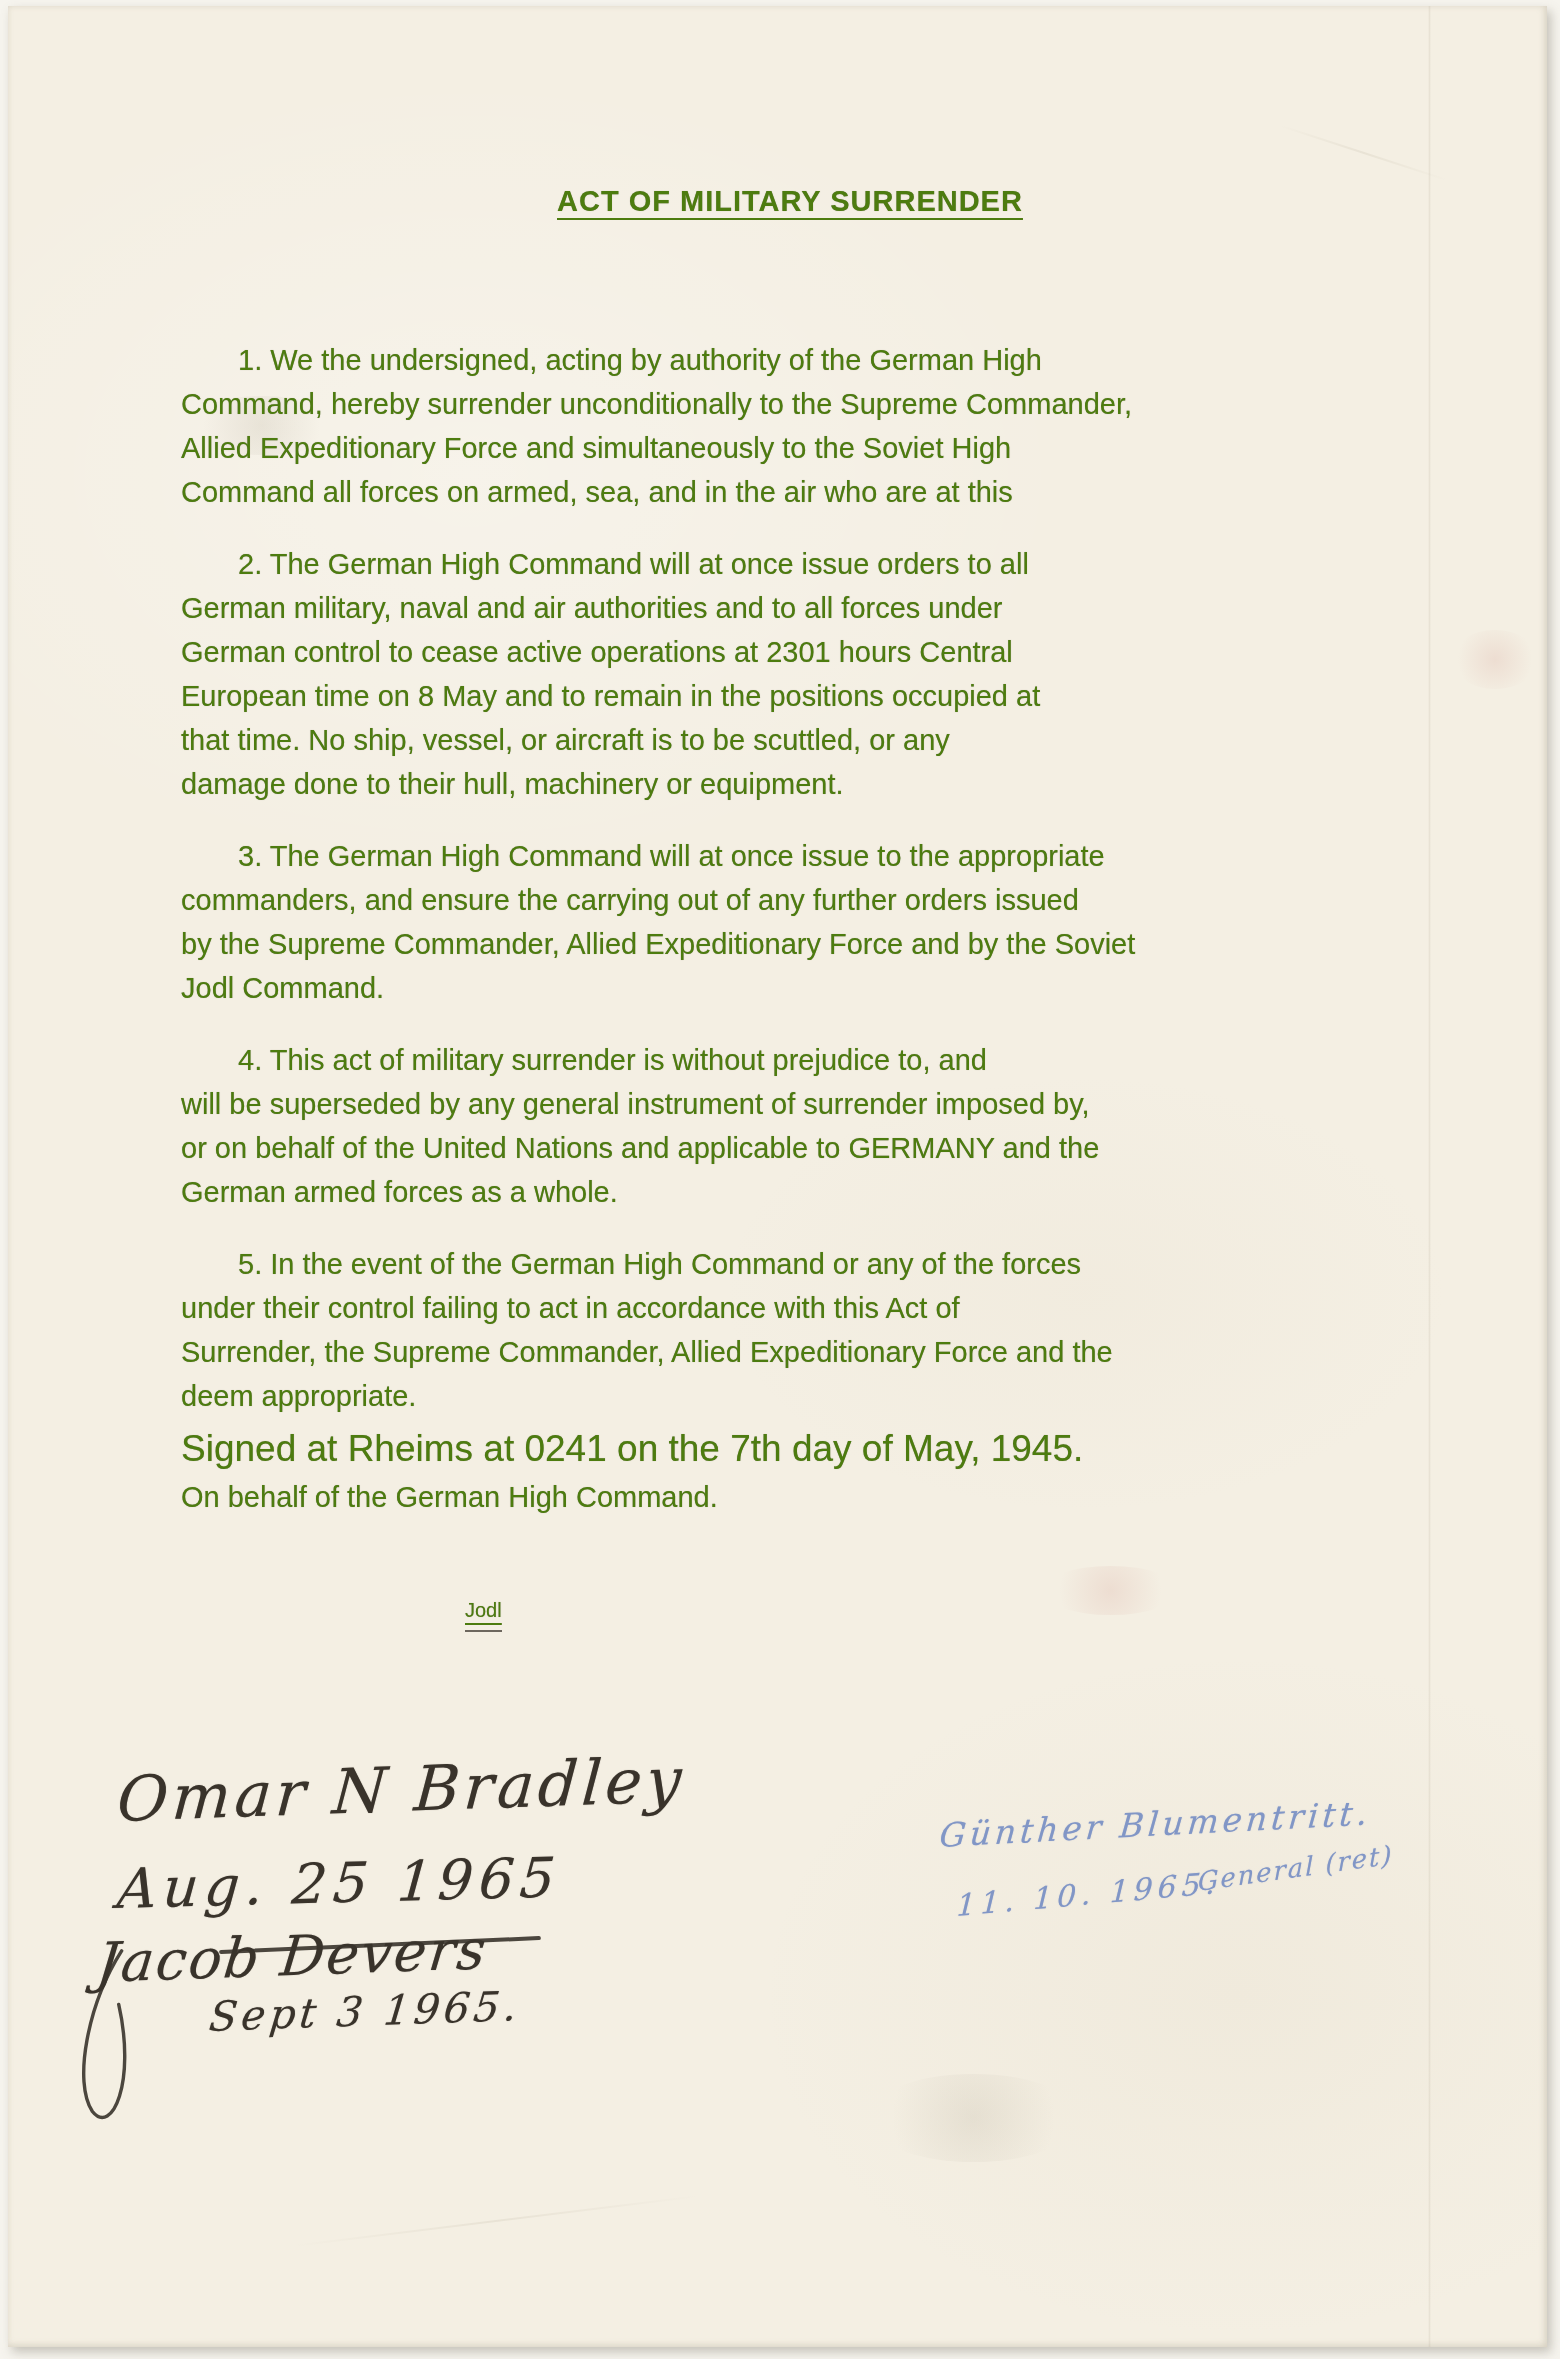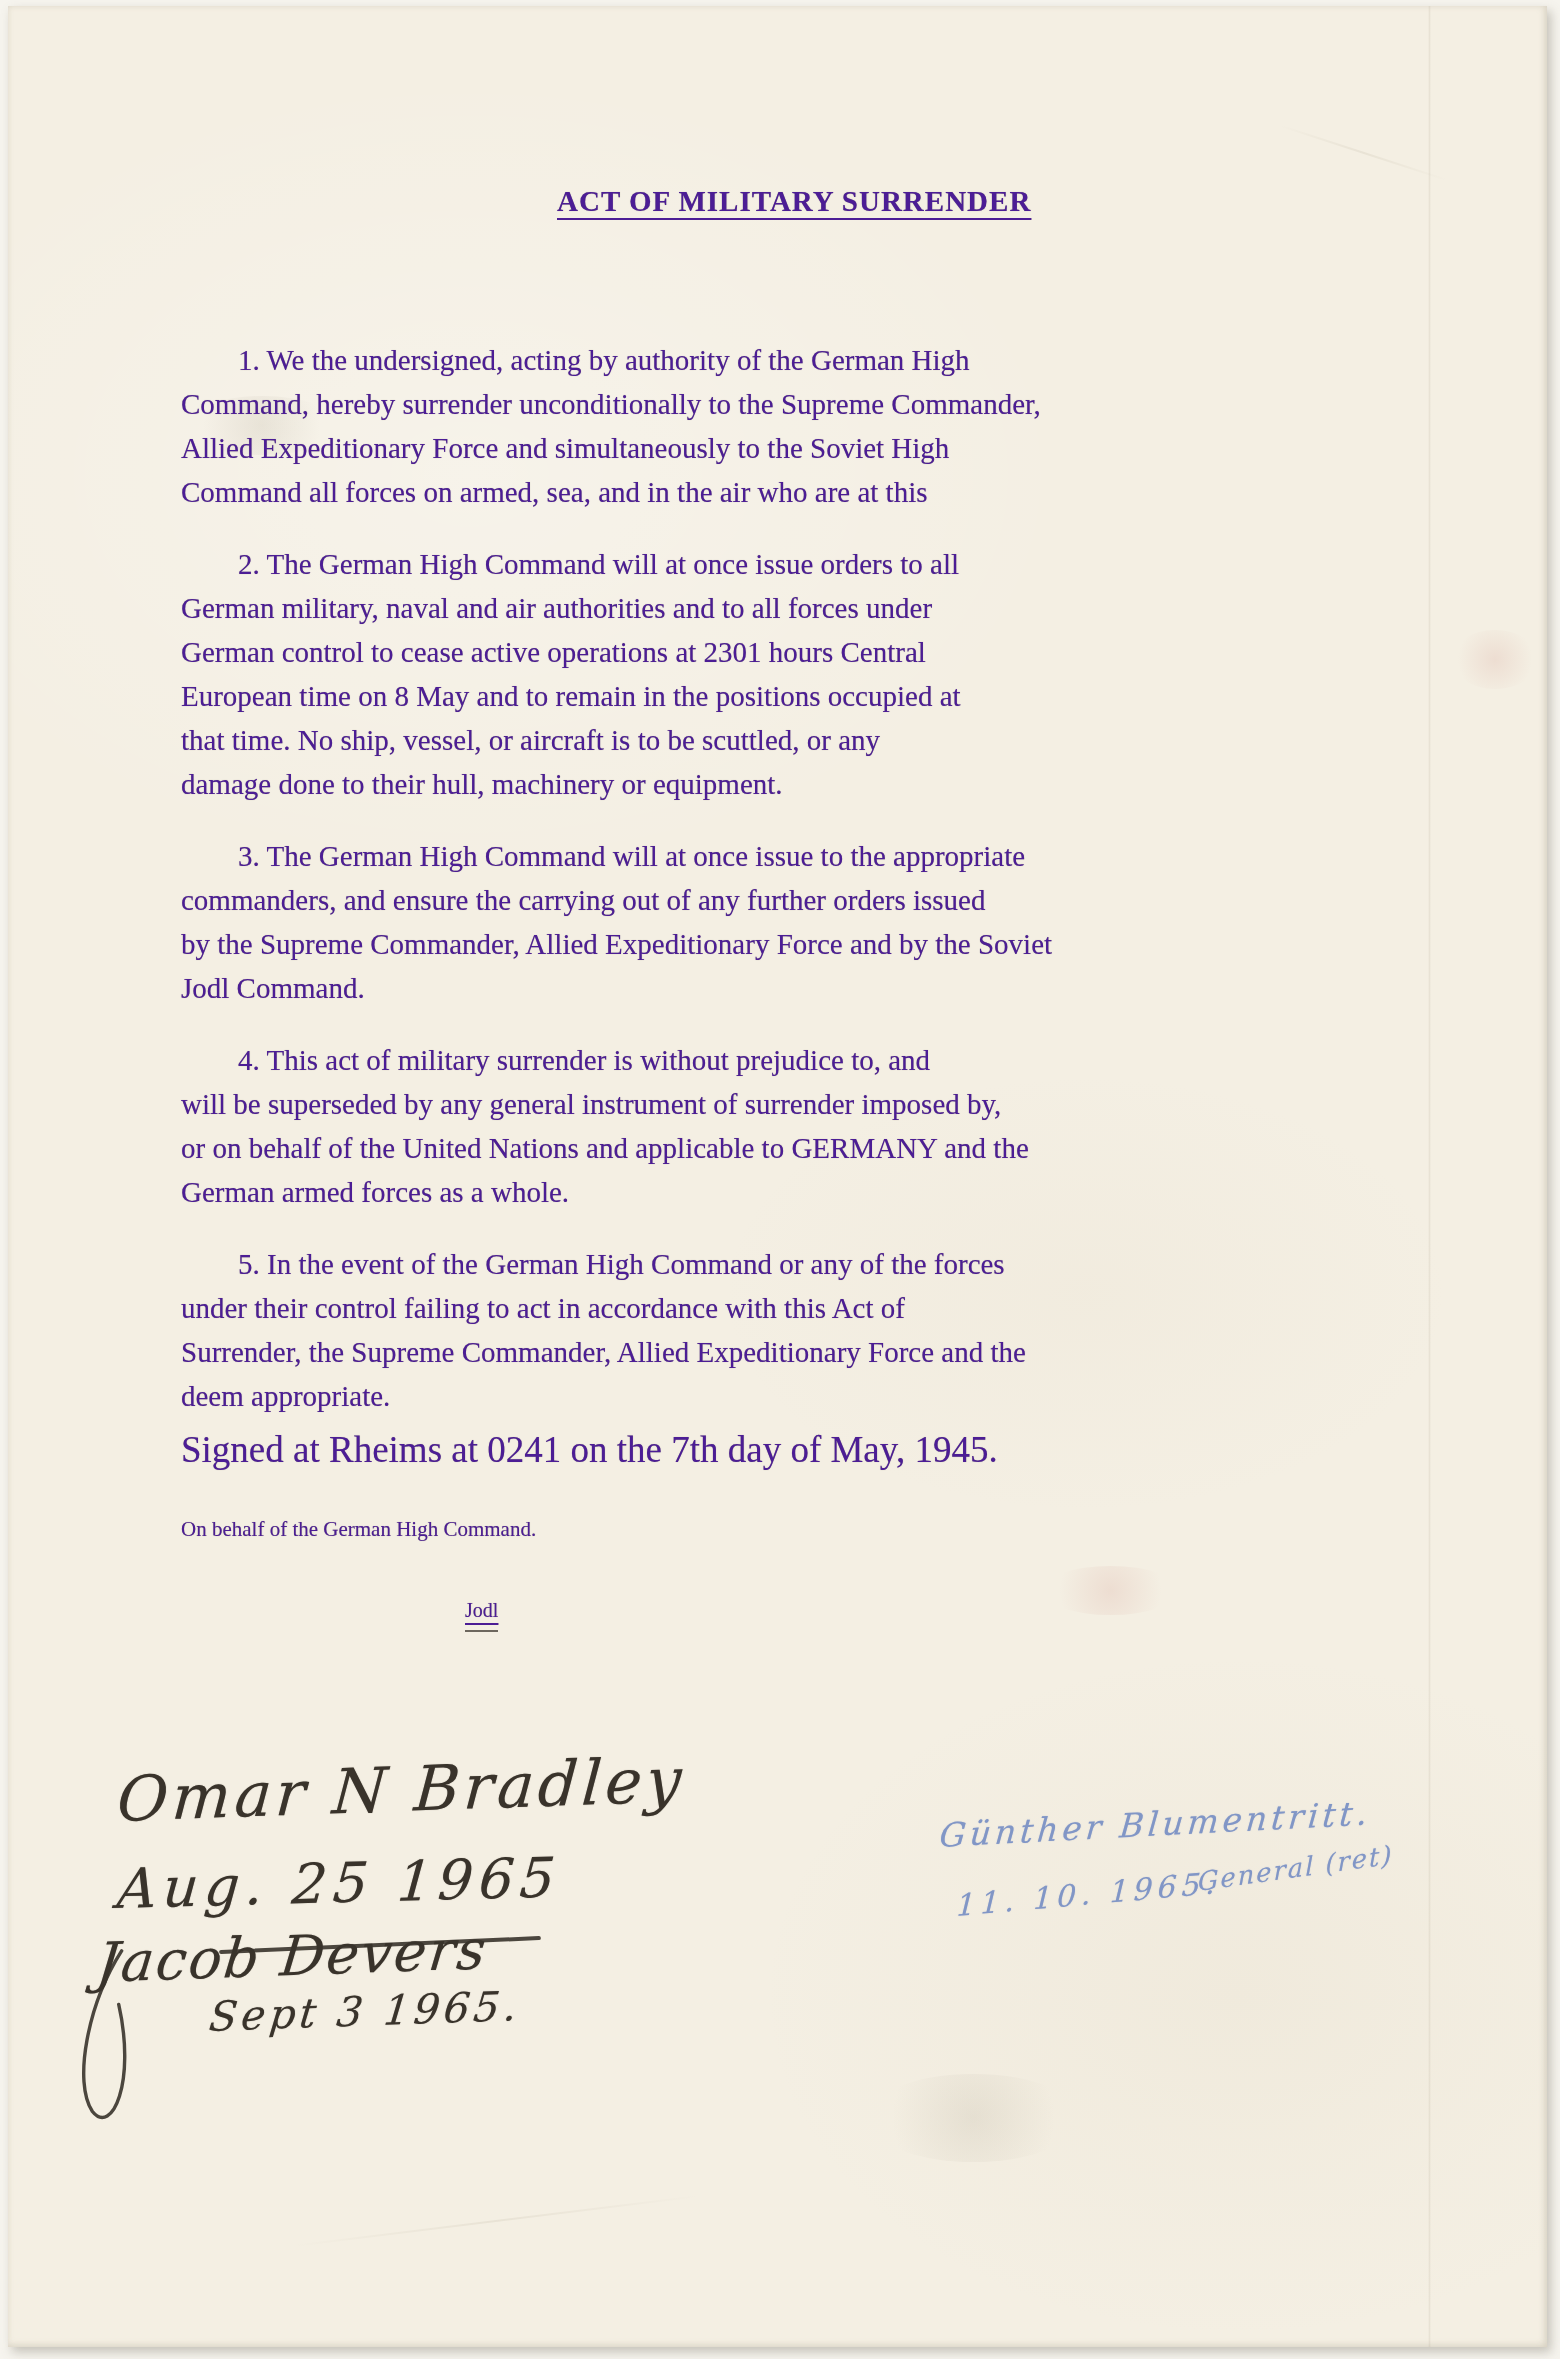--- a/index.html
+++ b/index.html
@@ -18,31 +18,31 @@
   
   .crease-v{position:absolute;top:0;bottom:0;width:2.9px;
             background:linear-gradient(to right, rgba(150,138,112,0) , rgba(150,138,112,0.13), rgba(150,138,112,0));}
   .crease-d{position:absolute;height:2px;
             background:linear-gradient(to right, rgba(150,138,112,0), rgba(150,138,112,0.12), rgba(150,138,112,0));}
   .stain{position:absolute;border-radius:50%;}
   .stain.pink{background:radial-gradient(circle, rgba(205,140,130,0.18), rgba(205,140,130,0) 70%);}
   .stain.grey{background:radial-gradient(circle, rgba(160,150,130,0.16), rgba(160,150,130,0) 70%);}
 
   
-  .typed{font-family:Liberation Serif, serif;color:#4c1d95;
+  .typed{font-family:Liberation Sans, sans-serif;color:#4d7c0f;
          text-shadow:0 0 0.7px rgba(75,69,60,0.55);}
   #doc-title{position:absolute;left:557px;top:185px;font-size:29px;font-weight:bold;letter-spacing:1px;
              text-decoration:underline;text-underline-offset:6.8px;
              text-decoration-thickness:2px;white-space:pre;}
   #body-paragraphs{position:absolute;left:181px;top:310px;width:1258px;font-size:29px;}
   .para{margin:0 0 6.8px 0;}
   .tline{height:44px;line-height:44px;white-space:pre;}
   .para .tline:first-child{text-indent:57px;margin-top:28px;}
   #signed-line{position:absolute;left:181px;top:1428px;font-size:37px;white-space:pre;}
-  #behalf-line{position:absolute;left:181px;top:1517px;font-size:21px;white-space:pre;}
+  #behalf-line{position:absolute;left:181px;top:1481px;font-size:29px;white-space:pre;}
   #typed-signature{position:absolute;left:465px;top:1599px;font-size:20px;white-space:pre;
                    text-decoration:underline;text-underline-offset:5.9px;text-decoration-thickness:2px;
                    border-bottom:2px solid rgba(75,69,60,0.8);padding-bottom:8px;}
 
   
   .hand{position:absolute;font-family:"DejaVu Serif",serif;font-style:italic;white-space:pre;
         transform-origin:left bottom;}
   .ink-dark{color:#39332b;text-shadow:0 0 1px rgba(57,51,43,0.45);}
   .ink-blue{color:#8196c6;text-shadow:0 0 1px rgba(129,150,198,0.5);}
   #bradley-signature{left:115px;top:1763px;font-size:62px;letter-spacing:3.9px;transform:rotate(-2deg) skewX(-6deg);}

